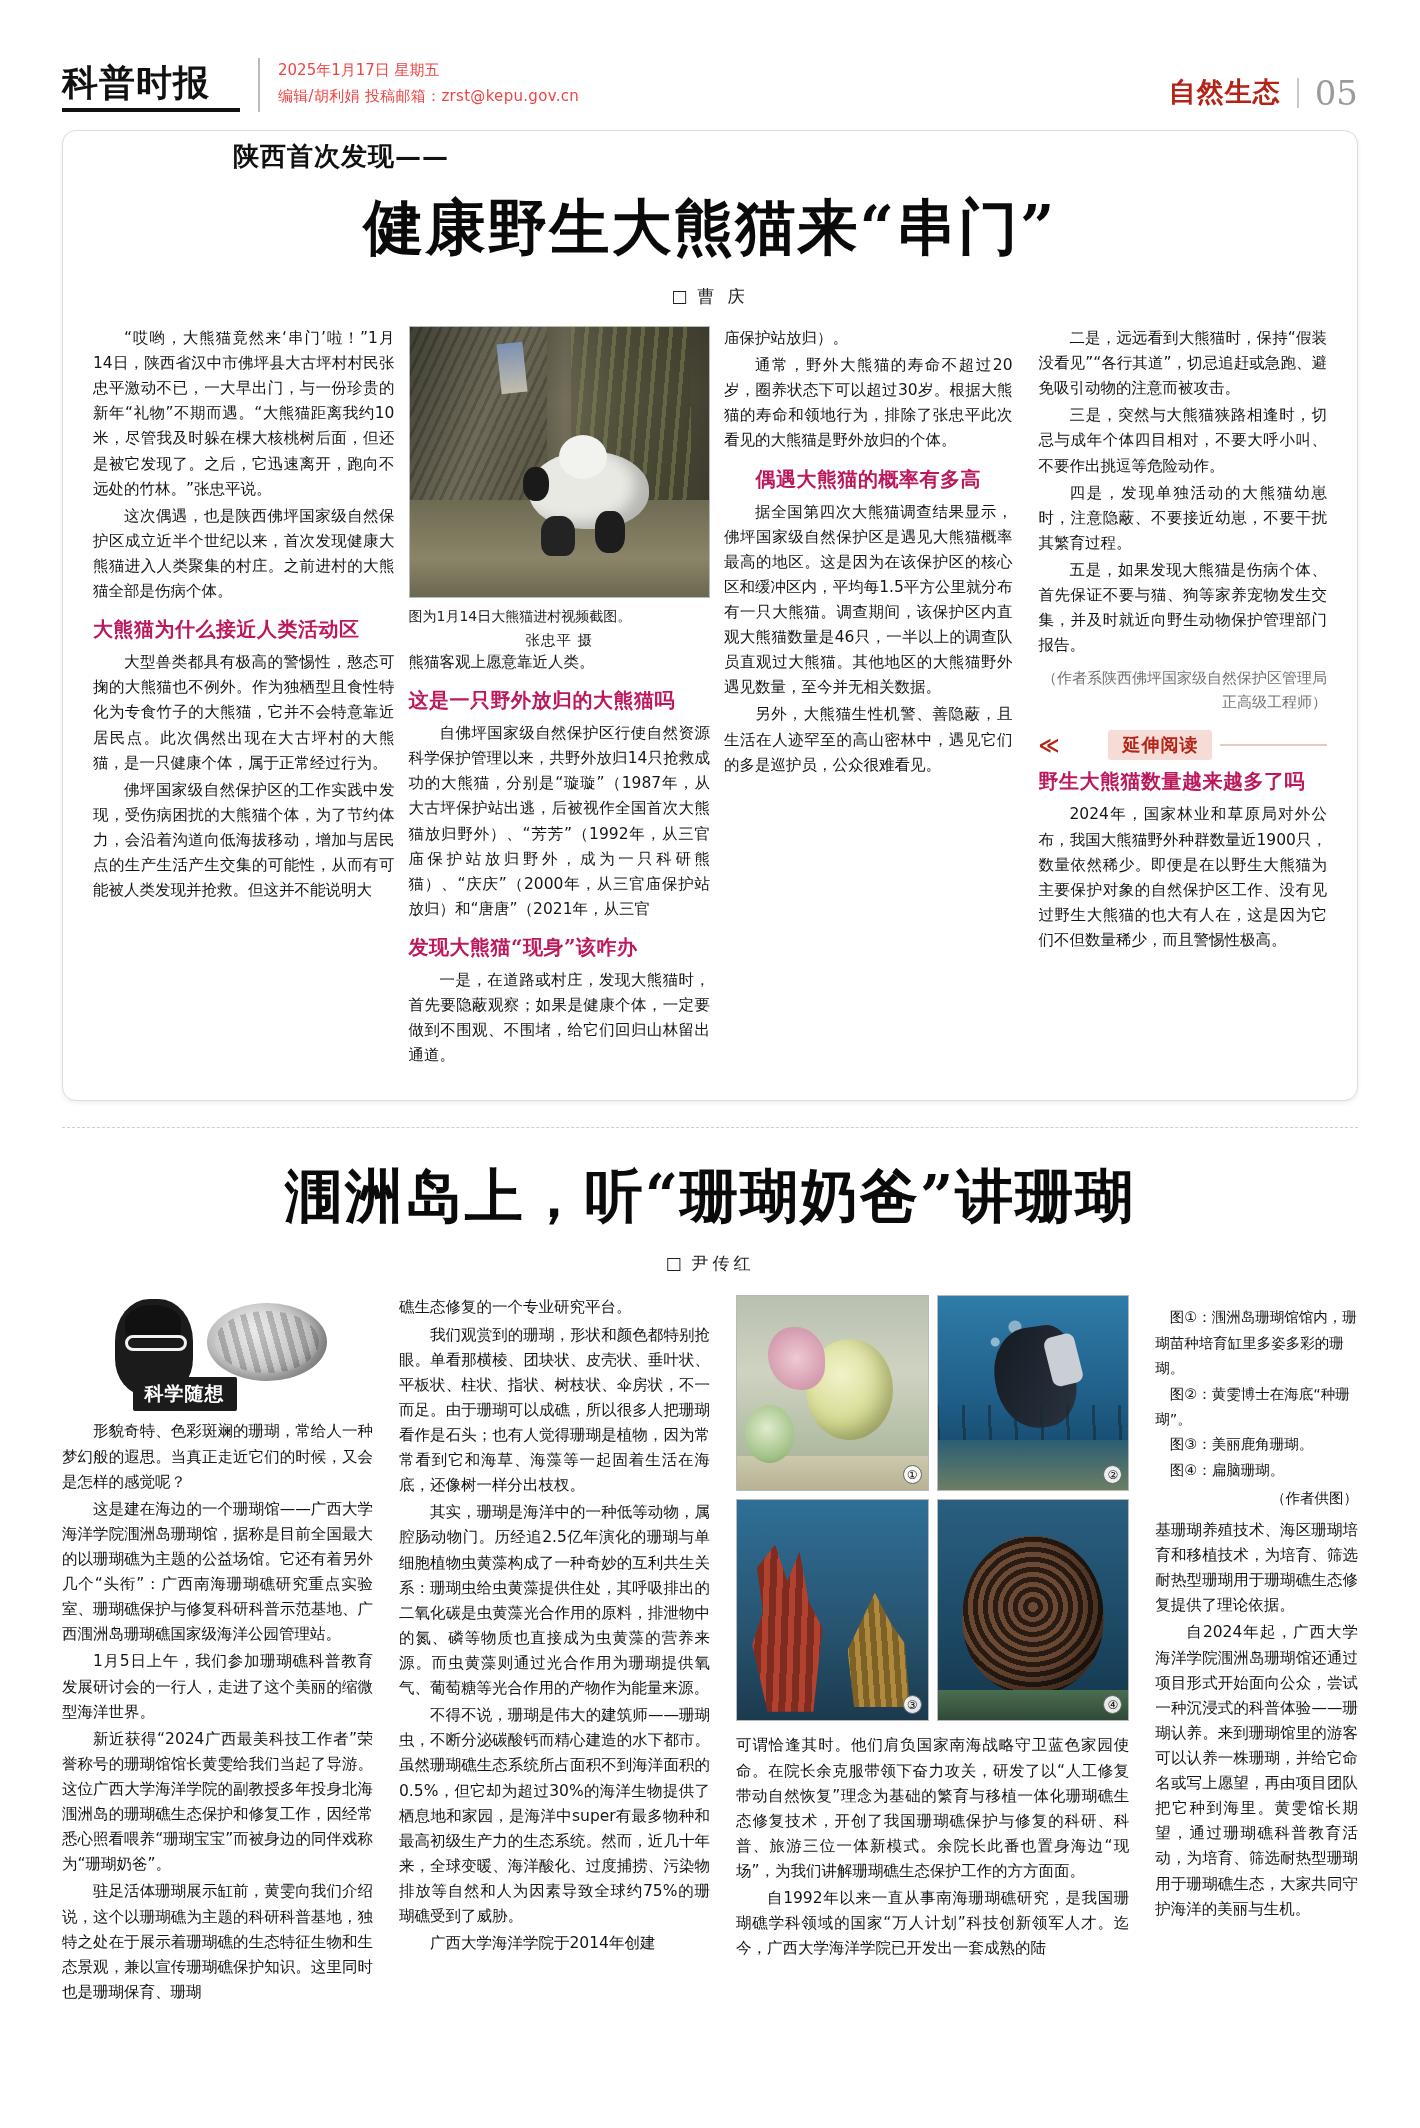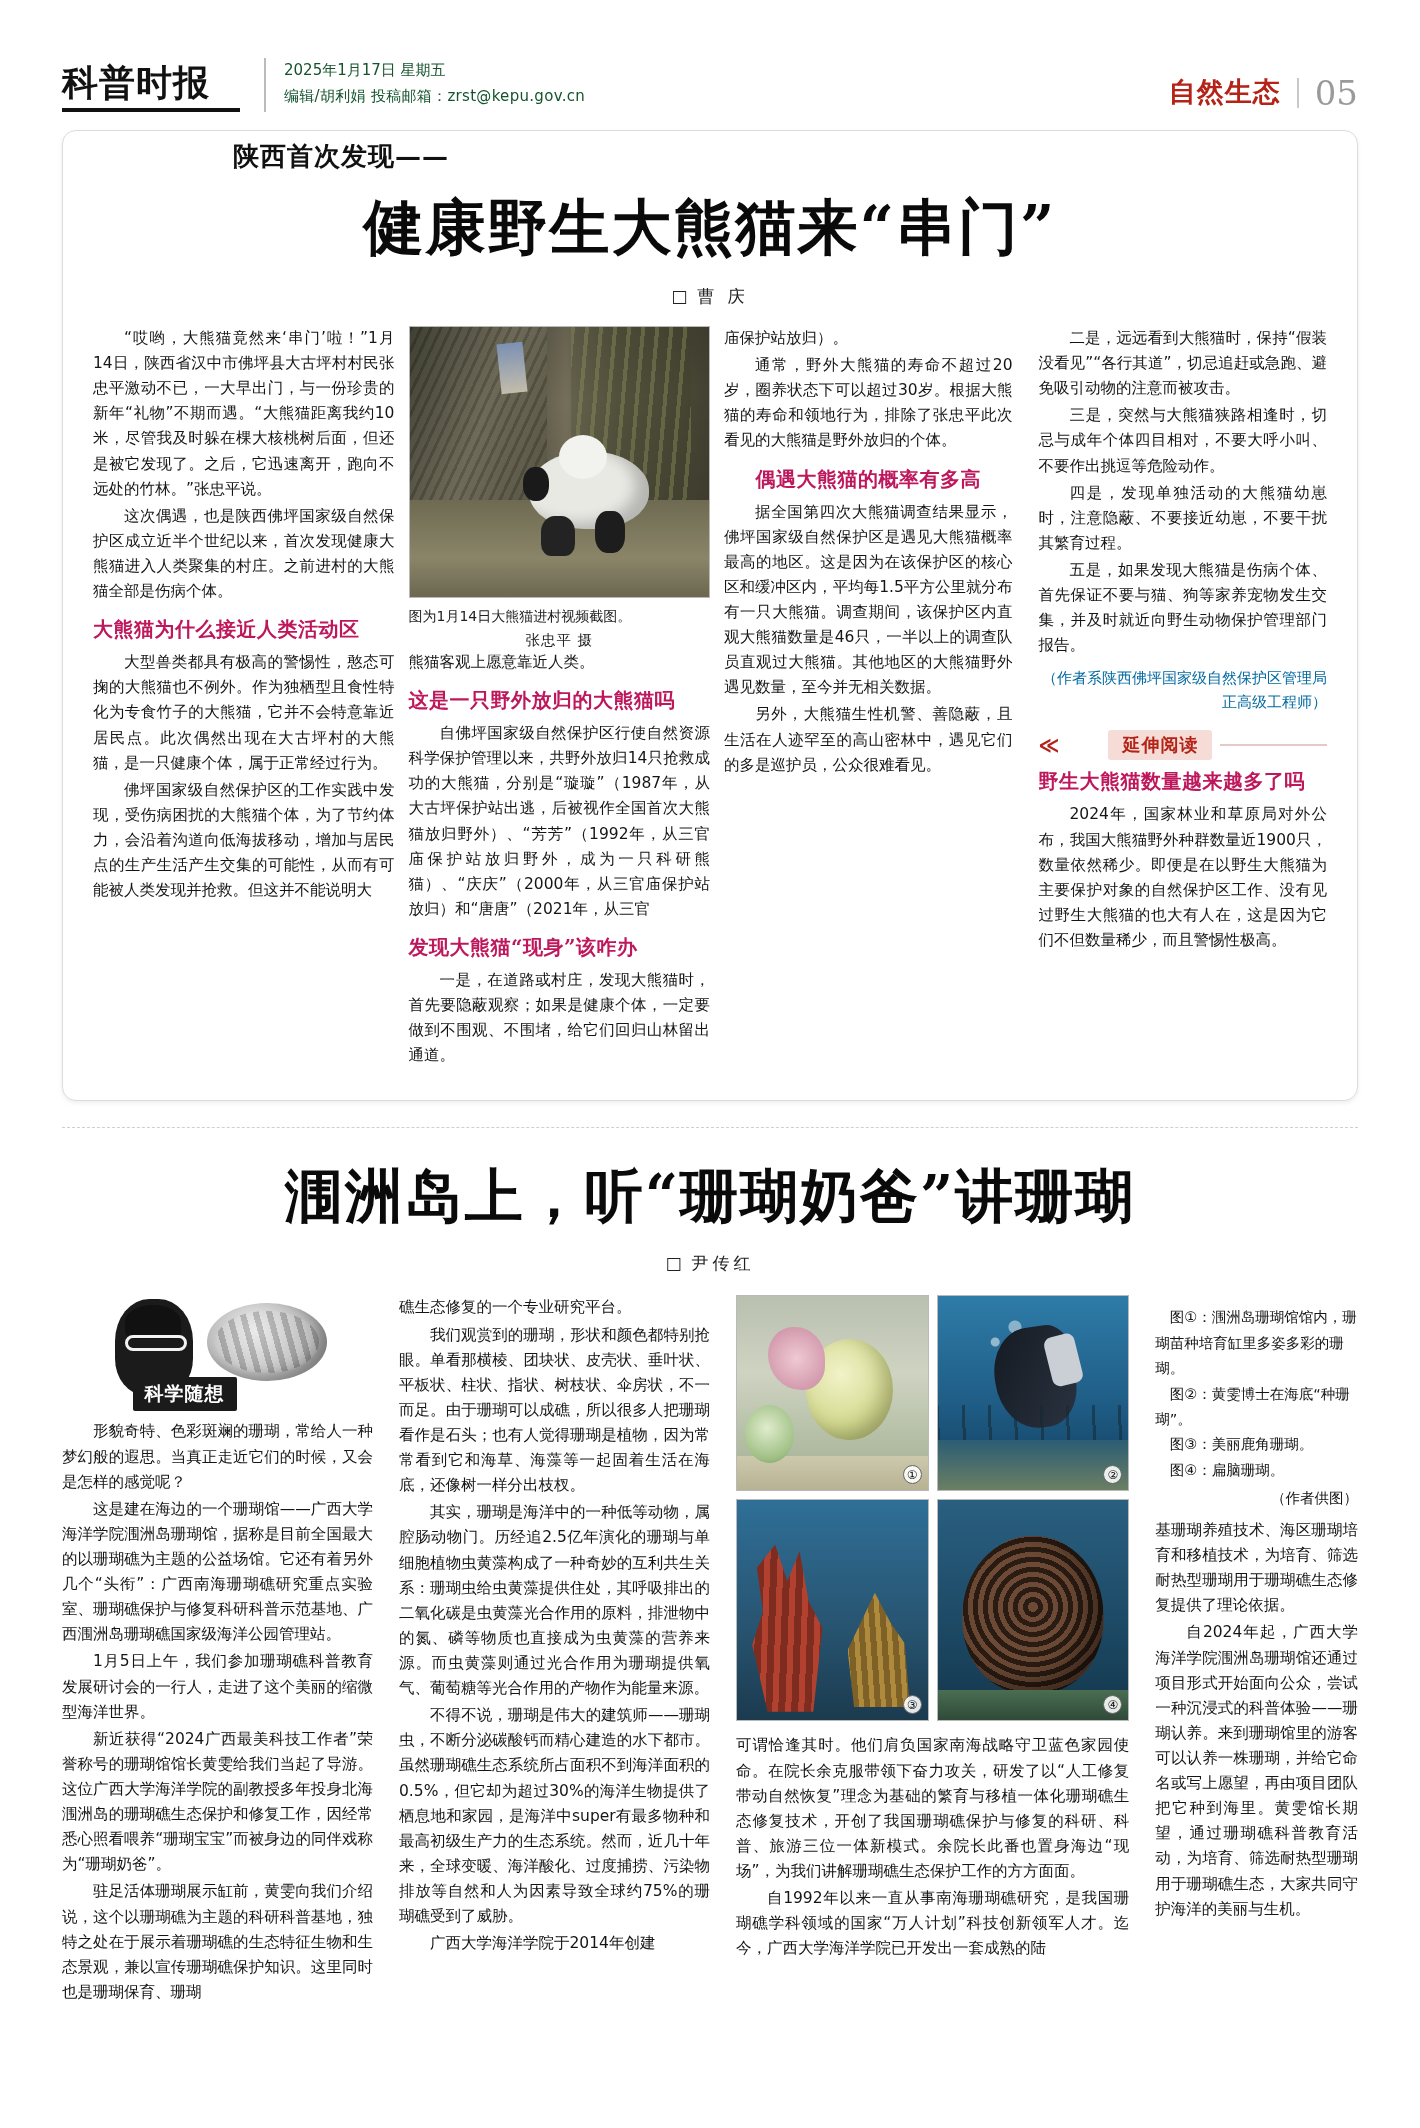--- a/index.html
+++ b/index.html
@@ -41,26 +41,26 @@
     padding-bottom: 3px;
   }
   .logo-rule {
     width: 178px;
     height: 4px;
     background: #111;
     margin-top: 5px;
   }
   .masthead-mid {
     border-left: 2px solid #bbb;
-    margin-left: 24px;
+    margin-left: 18px;
     padding-left: 18px;
     padding-bottom: 4px;
     font-size: 15px;
     line-height: 1.7;
-    color: #14532d;
+    color: #ef4444;
   }
   .masthead-mid .row2 { letter-spacing: 0.3px; }
   .masthead-right {
     margin-left: auto;
     display: flex;
     align-items: flex-end;
     padding-bottom: 2px;
   }
   .section-title {
     font-family: "DejaVu Serif", "Liberation Serif", serif;
@@ -210,21 +210,21 @@
     text-align: center;
     margin-top: 4px;
     letter-spacing: 1px;
     color: #222;
   }
   .author-note {
     font-size: 15px;
     line-height: 1.6;
     text-align: right;
     margin-top: 8px;
-    color: #0369a1;
+    color: #737373;
   }
 
   
   .ext-head {
     display: flex;
     align-items: center;
     margin-top: 16px;
     margin-bottom: 8px;
   }
   .ext-chev {

